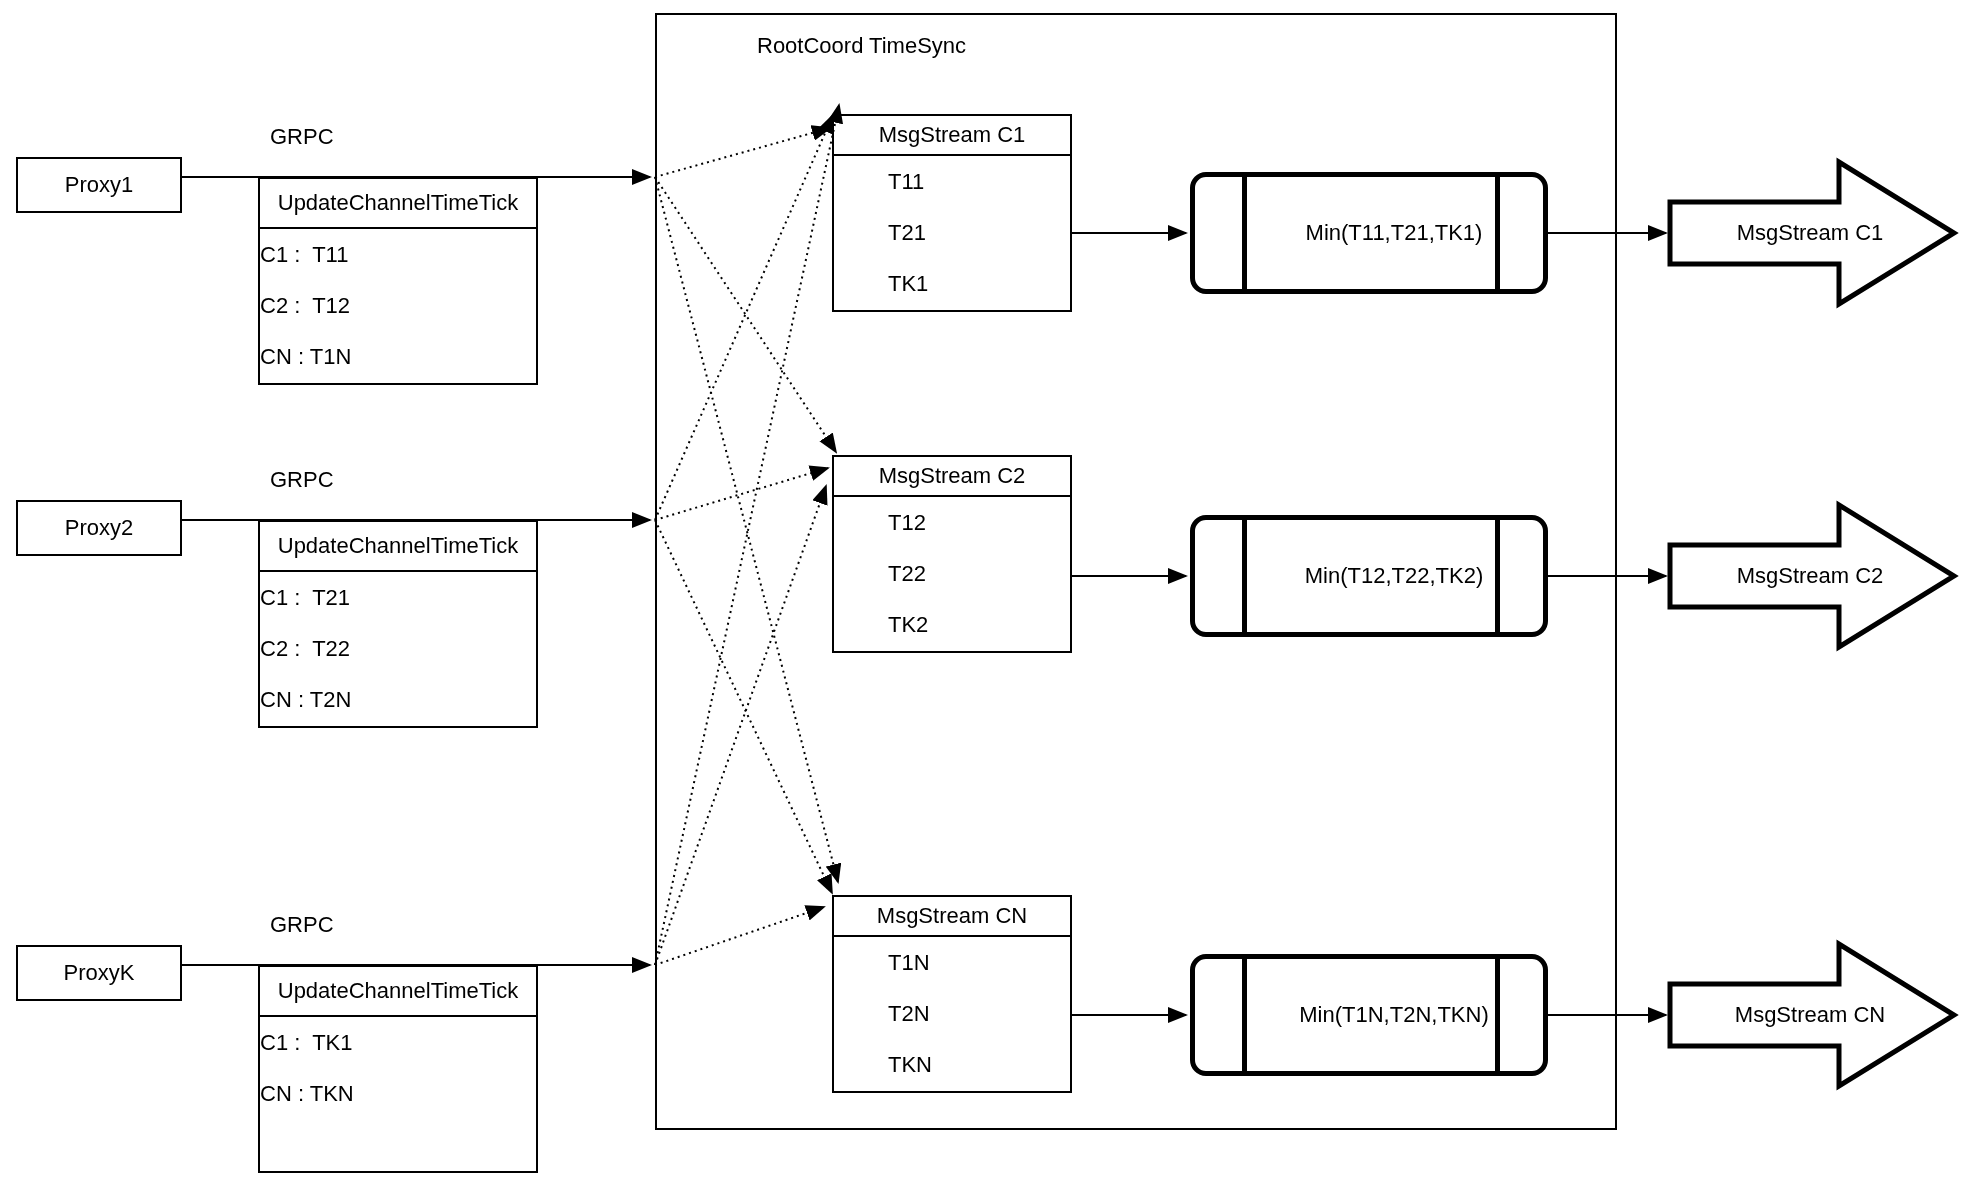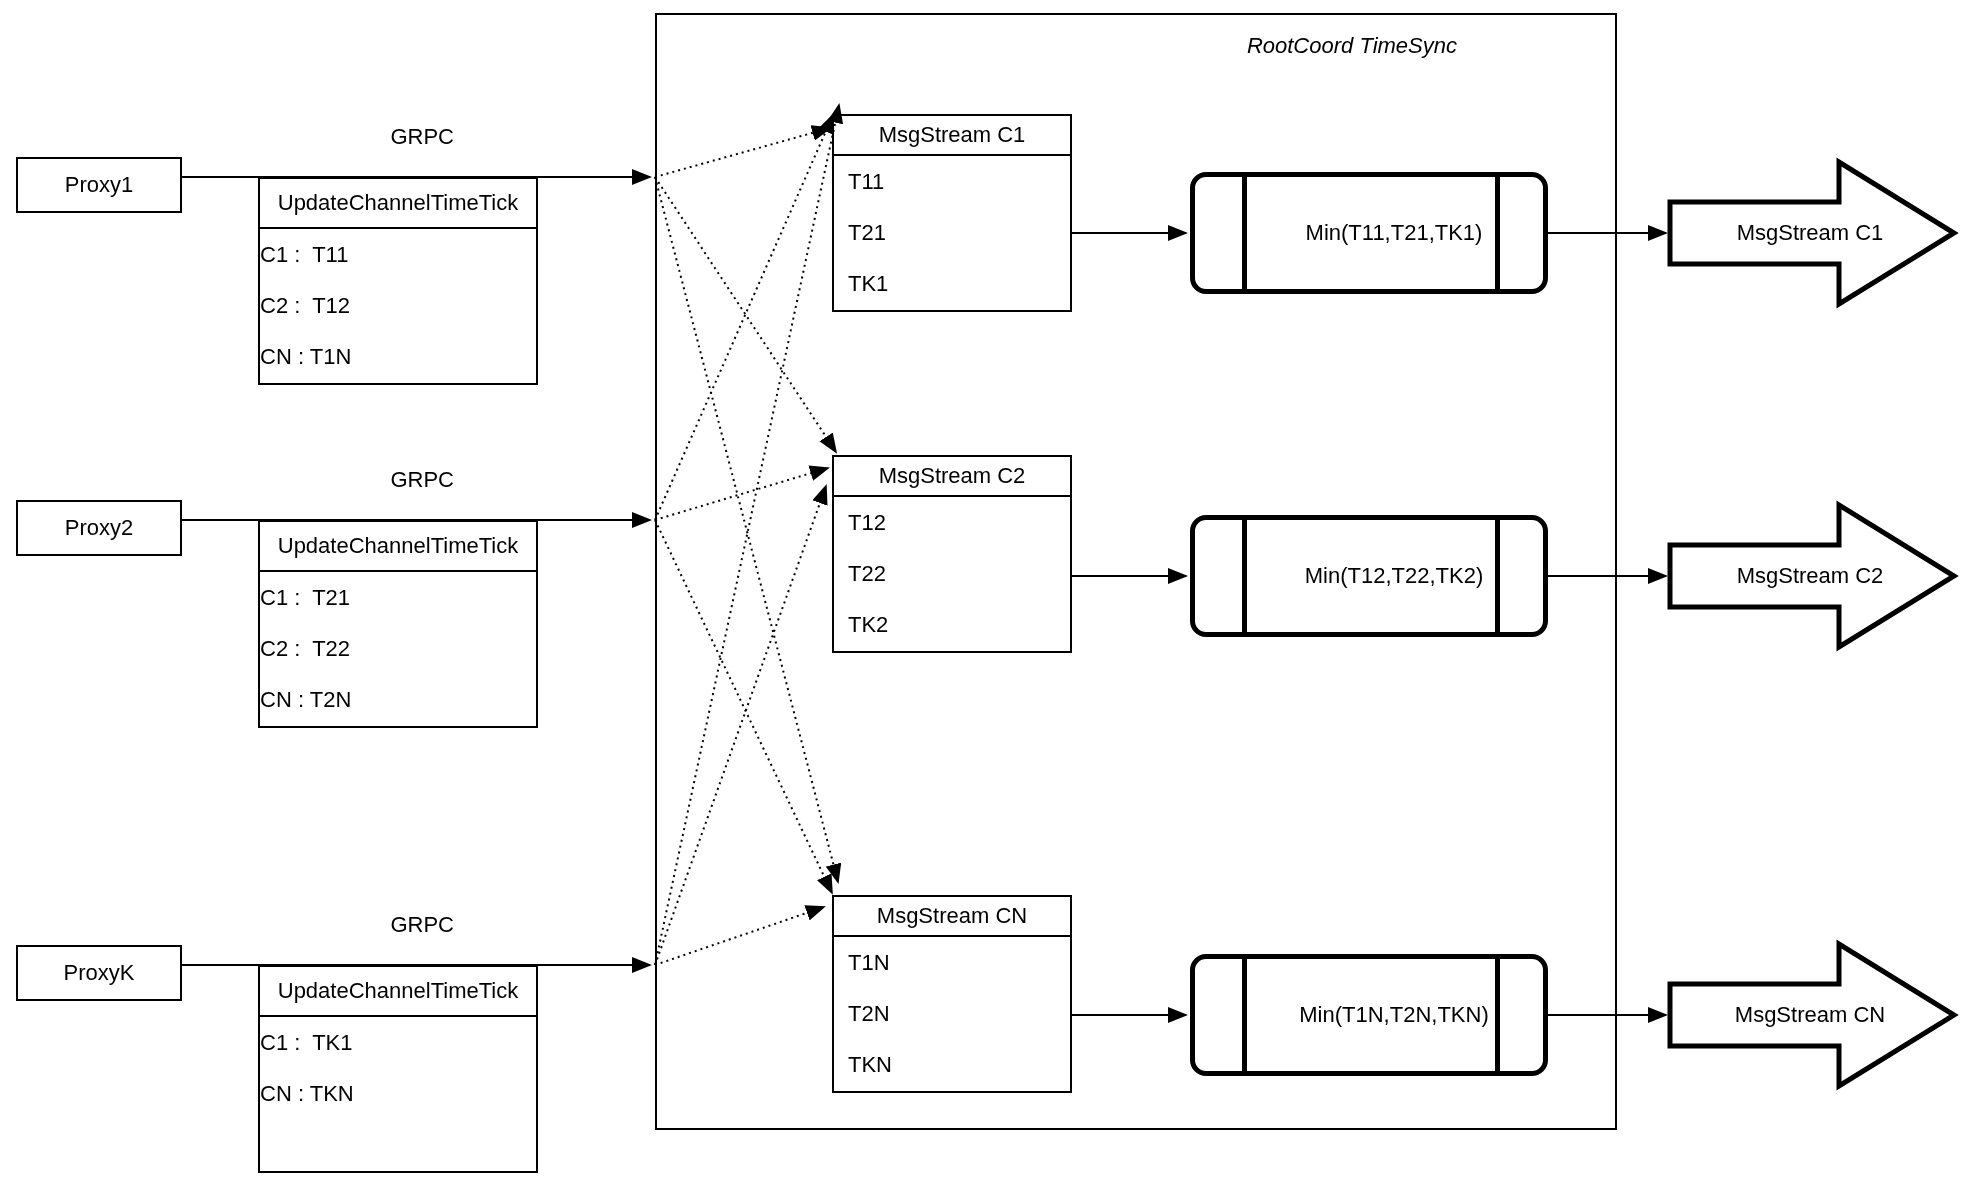--- a/index.html
+++ b/index.html
@@ -6,34 +6,34 @@
   #canvas{
     position:relative;width:1969px;height:1183px;background:#ffffff;overflow:hidden;
     font-family:"Liberation Sans", sans-serif;font-size:22px;color:#000;
   }
   .layer{position:absolute;left:0;top:0;}
   svg.lines{pointer-events:none;z-index:30;}
   svg.shapes{z-index:10;}
   .rootcoord{position:absolute;left:655px;top:13px;width:962px;height:1117px;
     border:2px solid #000;box-sizing:border-box;z-index:1;}
   .rc-title{position:absolute;left:757px;top:33px;width:700px;height:28px;
-    text-align:right;z-index:20;font-style:italic;}
+    text-align:left;z-index:20;}
   .proxy{position:absolute;left:16px;width:166px;height:56px;border:2px solid #000;
     box-sizing:border-box;background:#fff;display:flex;align-items:center;justify-content:center;z-index:20;}
-  .grpc{position:absolute;left:254px;width:200px;height:28px;text-align:right;z-index:20;}
+  .grpc{position:absolute;left:270px;width:200px;height:28px;text-align:left;z-index:20;}
   .utable{position:absolute;left:258px;width:280px;height:208px;border:2px solid #000;
     box-sizing:border-box;background:#fff;z-index:20;}
   .ut-header{height:50px;box-sizing:border-box;border-bottom:2px solid #000;
     display:flex;align-items:center;justify-content:center;}
   .ut-row{height:51px;display:flex;align-items:center;white-space:pre;}
   .stable{position:absolute;left:832px;width:240px;height:198px;border:2px solid #000;
     box-sizing:border-box;background:#fff;z-index:20;}
   .st-header{height:40px;box-sizing:border-box;border-bottom:2px solid #000;
     display:flex;align-items:center;justify-content:center;}
-  .st-row{height:51px;display:flex;align-items:center;padding-left:14px;}
+  .st-row{height:51px;display:flex;align-items:center;padding-left:14px;margin-left:40px;}
   .minbox{position:absolute;left:1190px;width:358px;height:122px;border:5px solid #000;
     border-radius:16px;box-sizing:border-box;background:#fff;z-index:20;}
   .min-l{position:absolute;left:47px;top:0;bottom:0;width:5px;background:#000;}
   .min-r{position:absolute;right:43px;top:0;bottom:0;width:5px;background:#000;}
   .min-label{position:absolute;left:52px;right:48px;top:0;bottom:0;
     display:flex;align-items:center;justify-content:center;margin-left:46px;}
   .outlabel{position:absolute;left:1690px;width:240px;height:40px;
     display:flex;align-items:center;justify-content:center;z-index:20;}
 </style>
 </head>

